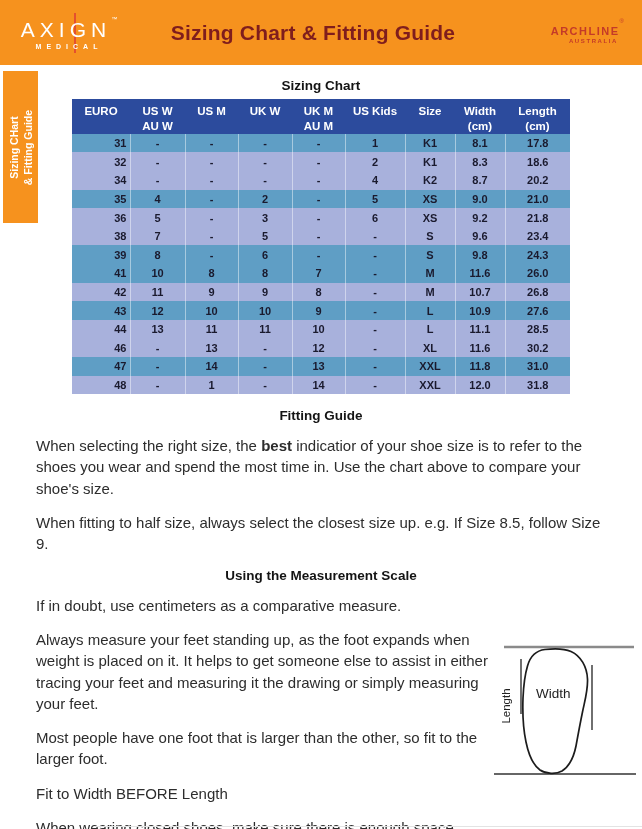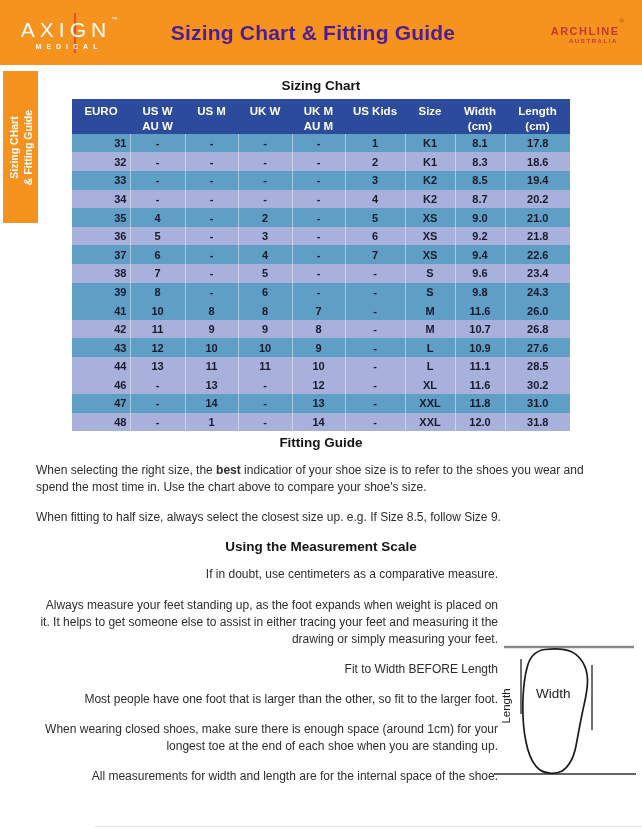--- a/index.html
+++ b/index.html
@@ -12,39 +12,39 @@
   
   .header {
     height:65px; background:#F6921E; display:flex; align-items:center;
     padding:0 14px;
   }
   .axign-logo { position:relative; width:110px; text-align:center; padding:4px 0 2px; }
   .axign-word { color:#fff; font-size:21px; letter-spacing:5px; font-weight:400; position:relative;margin-top:44px; }
   .axign-tm { color:#fff; font-size:6px; vertical-align:top; position:relative; top:-2px; letter-spacing:0; }
   .axign-sub { color:#fff; font-size:7px; letter-spacing:5px; font-weight:700; margin-top:1px; position:relative; }
   .axign-line { position:absolute; left:60px; top:-1px; bottom:-1px; width:1.5px; background:#E4502E; }
-  .header-title { flex:1; text-align:center; color:#4c1d95; font-size:21px; font-weight:700; letter-spacing:.2px; padding-right:4px; }
+  .header-title { flex:1; text-align:center; color:#7f1d1d; font-size:21px; font-weight:700; letter-spacing:.2px; padding-right:4px; }
   .archline-logo { width:122px; text-align:right; padding-right:4px; }
   .archline-word { color:#C43A28; font-size:11px; font-weight:700; letter-spacing:1.5px; }
   .archline-reg { color:#C43A28; font-size:6px; vertical-align:top; position:relative; top:-3px; }
   .archline-sub { color:#C43A28; font-size:6px; font-weight:700; letter-spacing:1.6px; margin-top:-1px; margin-right:6px; }
 
   
   .side-tab { position:absolute; left:3px; top:71px; width:35px; height:152px; background:#F6921E; }
   .side-tab-inner {
     position:absolute; width:152px; height:35px; left:-58.5px; top:58.5px;
     transform:rotate(-90deg); display:flex; flex-direction:column;
     align-items:center; justify-content:center;
   }
   .side-tab-inner div { color:#fff; font-size:10.5px; font-weight:700; line-height:1.3; white-space:nowrap; }
 
   
   .section-heading { text-align:center; font-size:13.5px; font-weight:700; color:#141414; }
   .h-sizing { margin-top:13px; margin-bottom:6px; }
-  .h-fitting { margin-top:4px; margin-bottom:12px; }
+  .h-fitting { margin-top:14px; margin-bottom:12px; }
   .h-measure { margin-top:7px; margin-bottom:12px; }
 
   
   .table-wrap { margin-left:72px; width:498px; }
   table { border-collapse:collapse; table-layout:fixed; width:498px; }
   thead th {
     background:#2C4B9D; color:#fff; font-size:11.5px; font-weight:700;
     vertical-align:top; padding-top:5px; height:30px; white-space:pre-line;
     line-height:1.3; text-align:center;
   }
@@ -53,22 +53,22 @@
     color:#1A1A2E; border-left:1px solid rgba(255,255,255,.45);
   }
   tbody td:first-child { border-left:none;padding-left:39px; }
   tr.row-a td { background:#5F9EC5; }
   tr.row-b td { background:#A8B1DC; }
   col.c1{width:58px} col.c2{width:55px} col.c3{width:53px} col.c4{width:54px}
   col.c5{width:53px} col.c6{width:60px} col.c7{width:50px} col.c8{width:50px} col.c9{width:65px}
 
   
   .textblock { margin:0 30px 0 36px; }
-  .para { font-size:12px; line-height:1.42; color:#2d2d2d; margin-bottom:13px; }
-  .measure-list .para { max-width:462px;text-align:right; }
+  .para { font-size:15px; line-height:1.42; color:#2d2d2d; margin-bottom:13px; }
+  .measure-list .para { max-width:462px; }
 
   
   .foot-diagram { position:absolute; left:488px; top:640px; width:154px; height:165px; }
 
   
   .bottom-divider { position:absolute; left:95px; right:0; bottom:2px; height:1px; background:#e3e3e3; }
 </style>
 </head>
 <body>
 
@@ -144,31 +144,20 @@
           <td>32</td>
           <td>-</td>
           <td>-</td>
           <td>-</td>
           <td>-</td>
           <td>2</td>
           <td>K1</td>
           <td>8.3</td>
           <td>18.6</td>
         </tr>
-        <tr class="row-a">
-          <td>33</td>
-          <td>-</td>
-          <td>-</td>
-          <td>-</td>
-          <td>-</td>
-          <td>3</td>
-          <td>K2</td>
-          <td>8.5</td>
-          <td>19.4</td>
-        </tr>
         <tr class="row-b">
           <td>34</td>
           <td>-</td>
           <td>-</td>
           <td>-</td>
           <td>-</td>
           <td>4</td>
           <td>K2</td>
           <td>8.7</td>
           <td>20.2</td>
@@ -187,31 +176,20 @@
         <tr class="row-b">
           <td>36</td>
           <td>5</td>
           <td>-</td>
           <td>3</td>
           <td>-</td>
           <td>6</td>
           <td>XS</td>
           <td>9.2</td>
           <td>21.8</td>
-        </tr>
-        <tr class="row-a">
-          <td>37</td>
-          <td>6</td>
-          <td>-</td>
-          <td>4</td>
-          <td>-</td>
-          <td>7</td>
-          <td>XS</td>
-          <td>9.4</td>
-          <td>22.6</td>
         </tr>
         <tr class="row-b">
           <td>38</td>
           <td>7</td>
           <td>-</td>
           <td>5</td>
           <td>-</td>
           <td>-</td>
           <td>S</td>
           <td>9.6</td>
@@ -314,22 +292,22 @@
 <div class="textblock">
   <p class="para"><span>When selecting the right size, the </span><b>best</b><span> indicatior of your shoe size is to refer to the shoes you wear and spend the most time in. Use the chart above to compare your shoe's size.</span></p>
   <p class="para">When fitting to half size, always select the closest size up. e.g. If Size 8.5, follow Size 9.</p>
 </div>
 
 <div class="section-heading h-measure">Using the Measurement Scale</div>
 
 <div class="textblock measure-list">
     <p class="para">If in doubt, use centimeters as a comparative measure.</p>
     <p class="para">Always measure your feet standing up, as the foot expands when weight is placed on it. It helps to get someone else to assist in either tracing your feet and measuring it the drawing or simply measuring your feet.</p>
+    <p class="para">Most people have one foot that is larger than the other, so fit to the larger foot.</p>
     <p class="para">Fit to Width BEFORE Length</p>
-    <p class="para">Most people have one foot that is larger than the other, so fit to the larger foot.</p>
     <p class="para">When wearing closed shoes, make sure there is enough space (around 1cm) for your longest toe at the end of each shoe when you are standing up.</p>
     <p class="para">All measurements for width and length are for the internal space of the shoe.</p>
   </div>
 
 <svg class="foot-diagram" viewBox="0 0 154 165" xmlns="http://www.w3.org/2000/svg">
   <line x1="16" y1="7" x2="146" y2="7" stroke="#8a8a8a" stroke-width="2.4"></line>
   <line x1="6" y1="134" x2="148" y2="134" stroke="#333" stroke-width="1.4"></line>
   <path d="M 57,9.5
     C 48,10.5 42,17 39.5,26
     C 36.5,36 35.5,47 35,58

